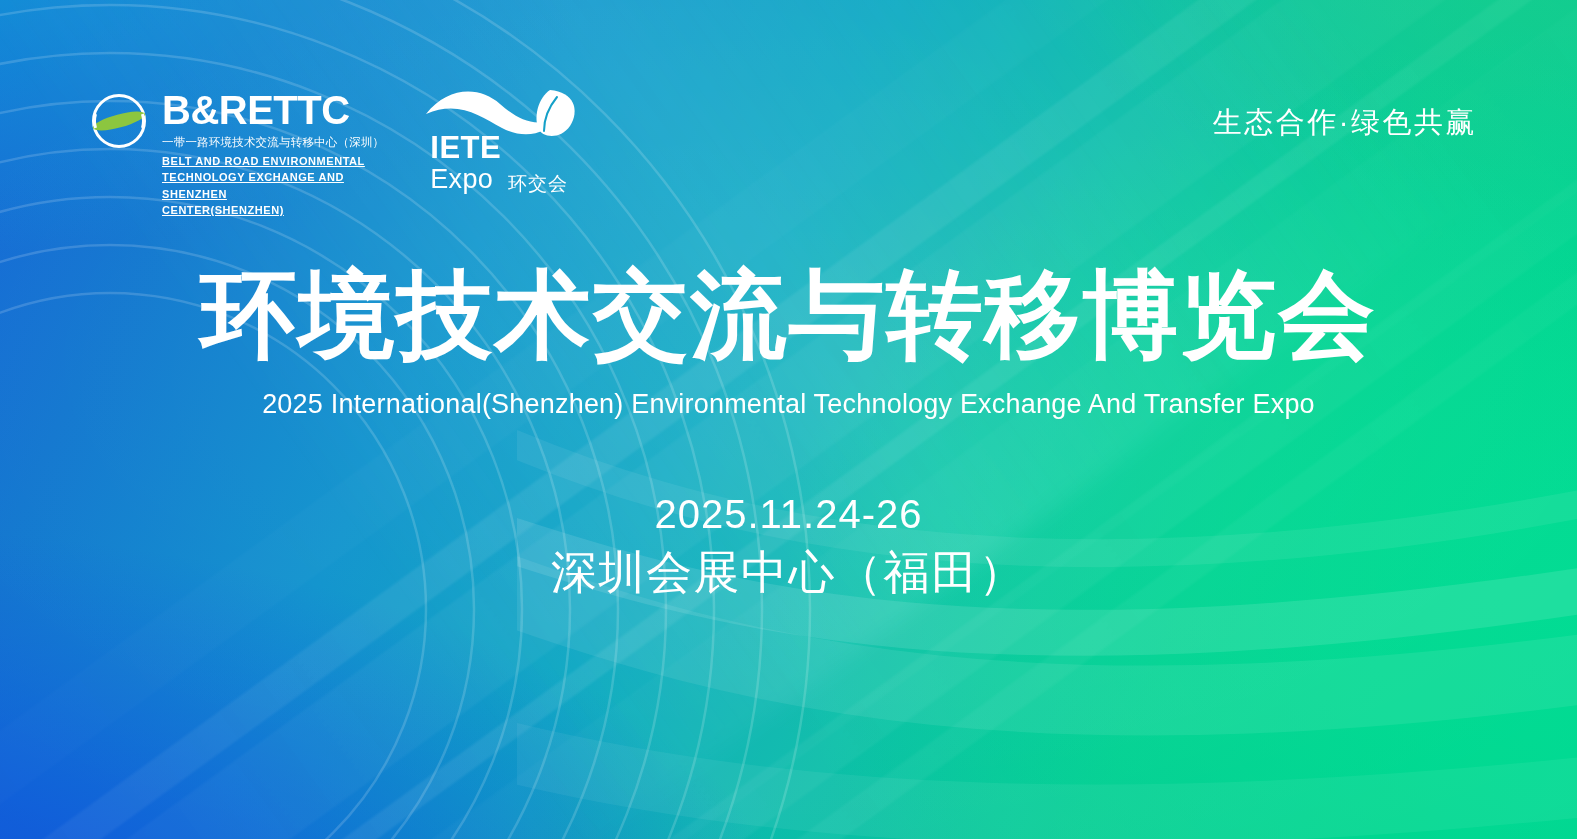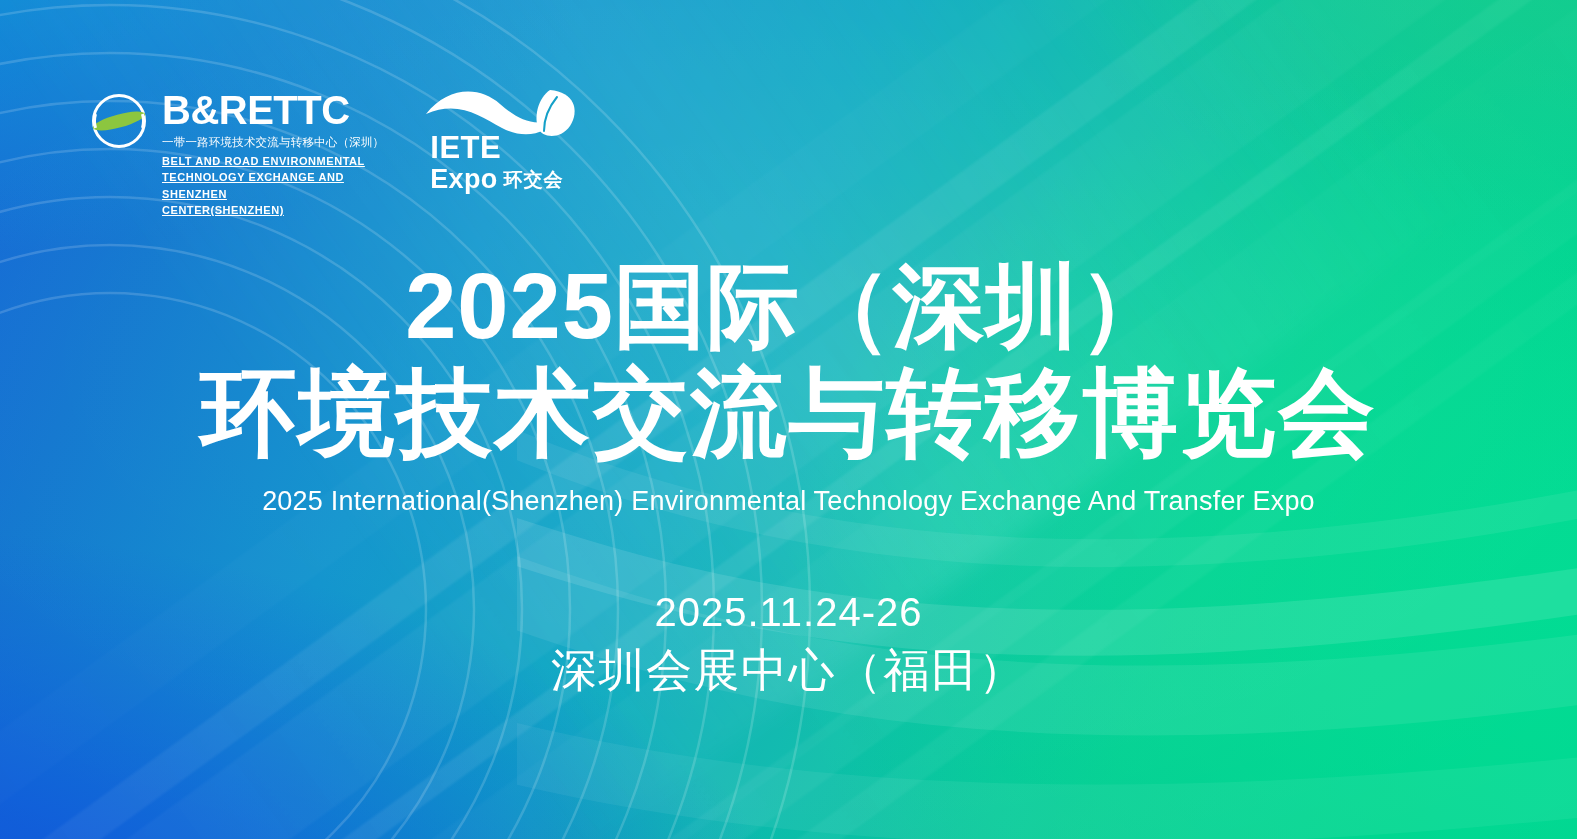--- a/index.html
+++ b/index.html
@@ -137,21 +137,21 @@
   
   .iete{ position:relative; width:160px; height:108px; flex:none; }
   .iete-swoosh{ position:absolute; left:0; top:0; width:160px; height:62px; }
   .iete-swoosh svg{ display:block; width:100%; height:100%; }
   .iete-words{ position:absolute; left:6px; top:48px; }
   .iete-main{
     color:#fff; font-size:31px; font-weight:bold;
     letter-spacing:.5px; line-height:1;
   }
   .iete-sub{
-    display:flex; align-items:center; gap:6px; margin-top:3px;font-weight:bold;
+    display:flex; align-items:flex-end; gap:15px; margin-top:3px;
   }
   .iete-expo{ color:#fff; font-size:27px; line-height:1; letter-spacing:.3px; }
   .iete-cn{ color:#fff; font-size:19px; line-height:1; letter-spacing:1px; }
 
   .tagline{
     color:#ffffff;
     font-size:29px;
     letter-spacing:2.5px;
     line-height:1;
     white-space:nowrap;
@@ -294,25 +294,25 @@
             <div class="iete-main">IETE</div>
             <div class="iete-sub">
               <span class="iete-expo">Expo</span>
               <span class="iete-cn">环交会</span>
             </div>
           </div>
         </div>
 
       </div>
 
+      <div class="tagline">生态合作·绿色共赢</div>
 
     </div>
 
     <div class="main">
-      <div class="title-1">2025国际（深圳）</div>
       <div class="title-2">环境技术交流与转移博览会</div>
       <div class="subtitle">2025 International(Shenzhen) Environmental Technology Exchange And Transfer Expo</div>
       <div class="date">2025.11.24-26</div>
       <div class="venue">深圳会展中心（福田）</div>
     </div>
 
   </div>
 </div>
 
 </body></html>

